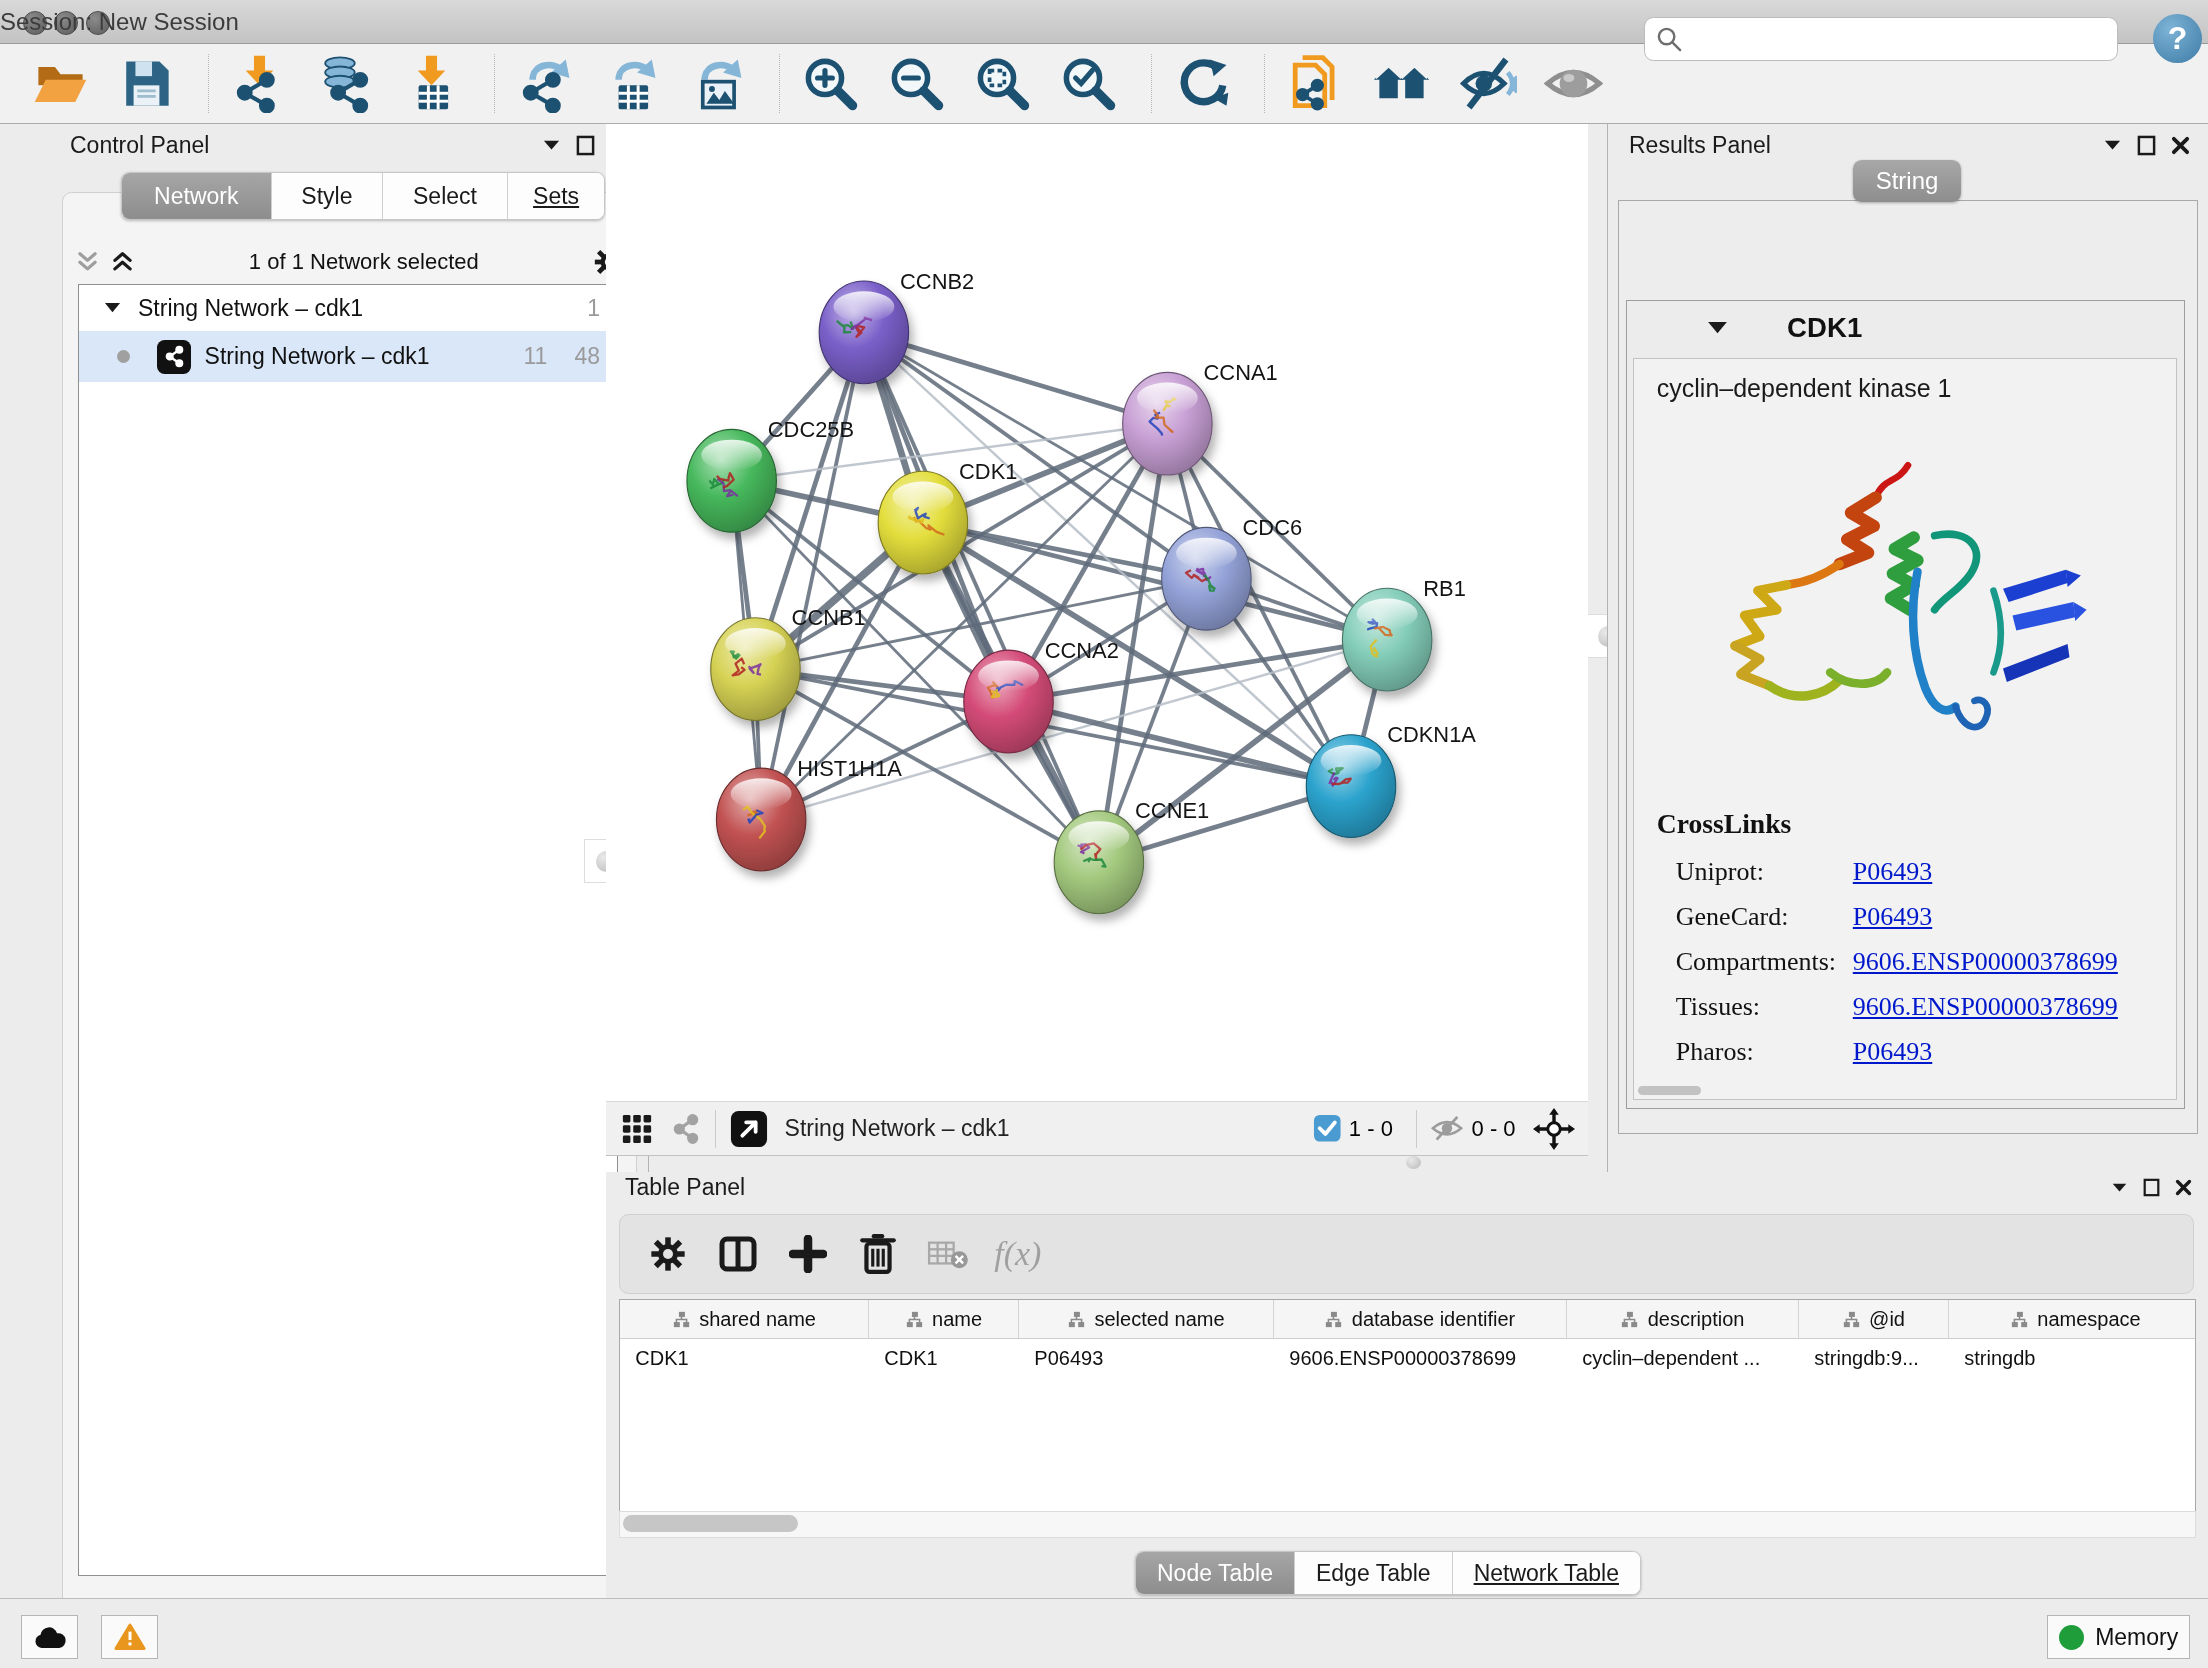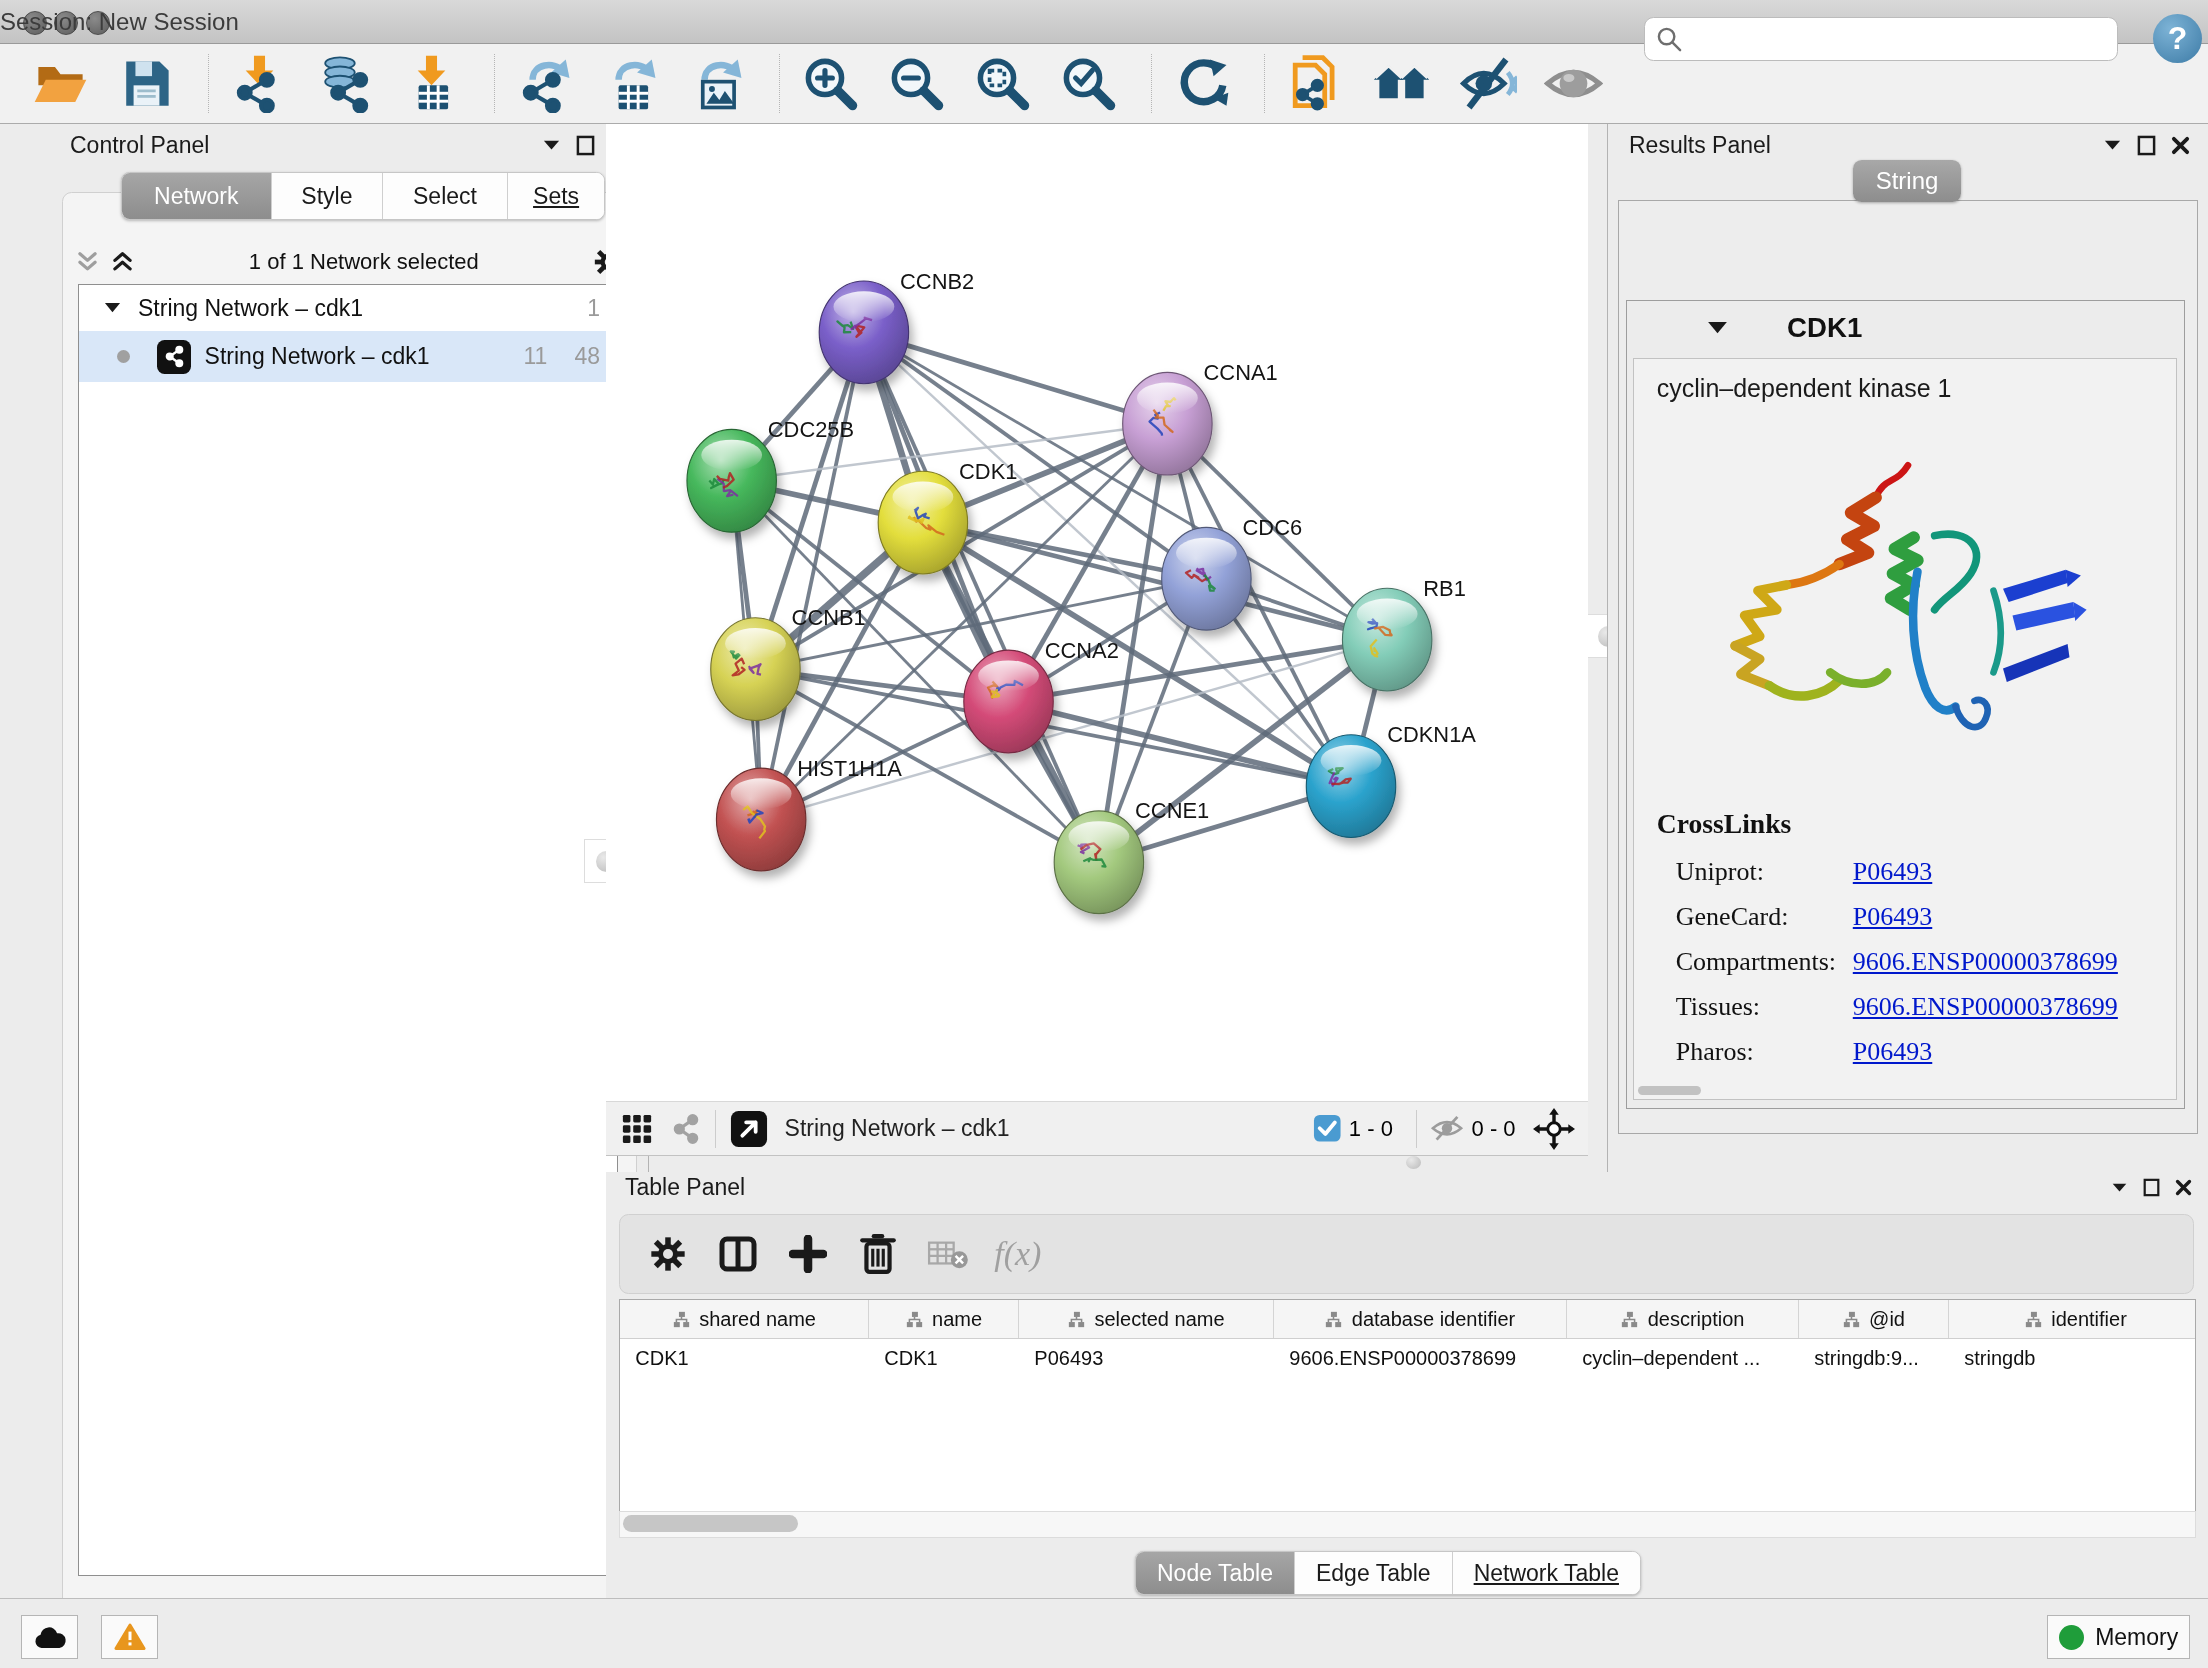--- a/index.html
+++ b/index.html
@@ -886,21 +886,21 @@
         </div>
       <div class="t-hcell w6" style="border-right:none">
           <svg class="hico" width="17" height="17" viewBox="0 0 20 20">
             <g fill="#8a8a8a">
               <rect x="7" y="1" width="7" height="6"></rect>
               <rect x="1" y="13" width="7" height="6"></rect>
               <rect x="12" y="13" width="7" height="6"></rect>
               <path d="M10 7 v3 M4 13 v-3 h12 v3" stroke="#8a8a8a" stroke-width="1.8" fill="none"></path>
             </g>
           </svg>
-          <span>identifier</span>
+          <span>namespace</span>
         </div>
     </div>
     <div class="t-row">
       <div class="t-cell w0">CDK1</div>
       <div class="t-cell w1">CDK1</div>
       <div class="t-cell w2">P06493</div>
       <div class="t-cell w3">9606.ENSP00000378699</div>
       <div class="t-cell w4">cyclin–dependent ...</div>
       <div class="t-cell w5">stringdb:9...</div>
       <div class="t-cell w6">stringdb</div>

